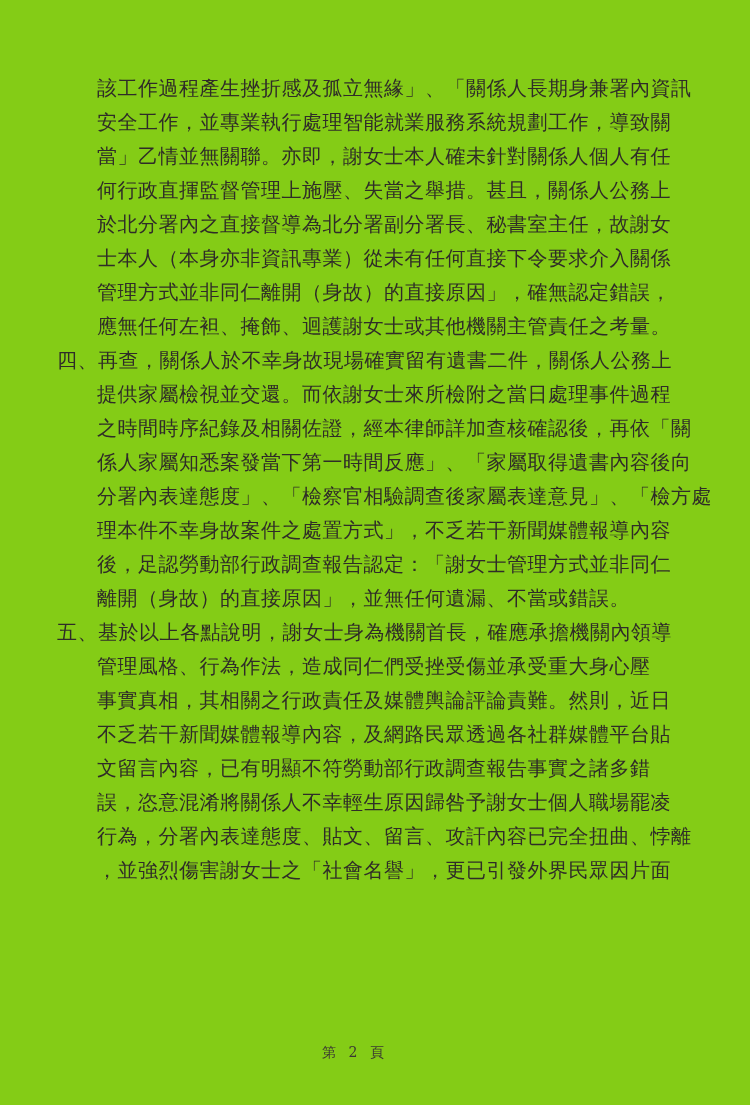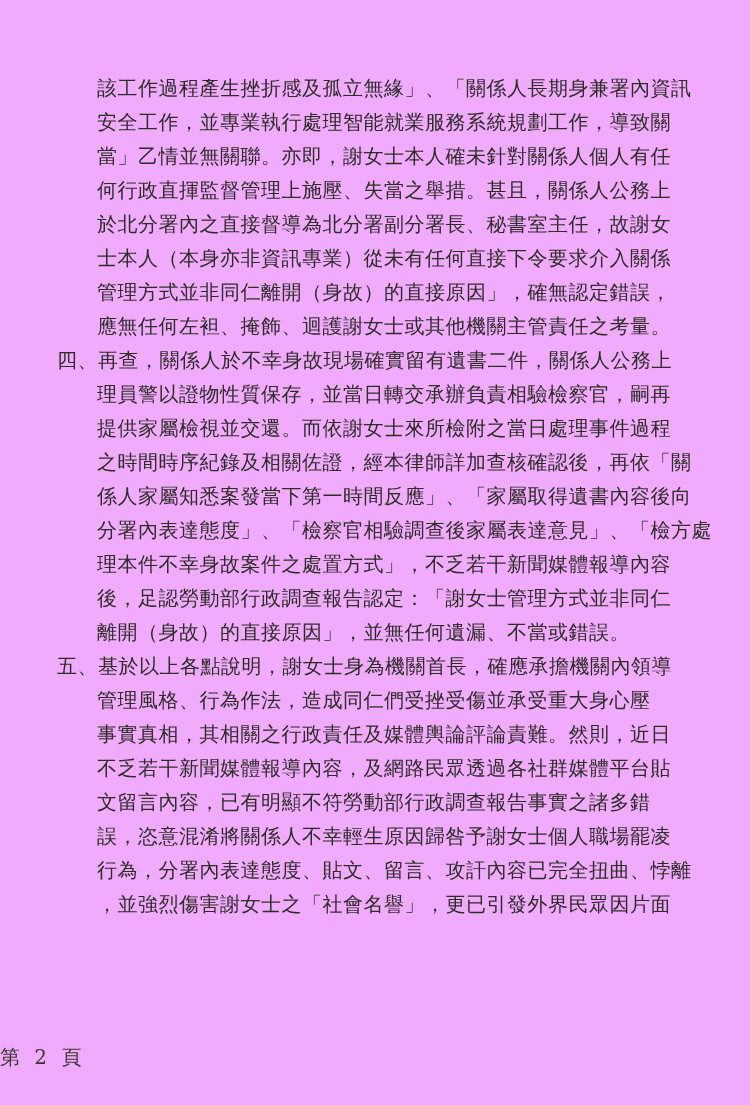--- a/index.html
+++ b/index.html
@@ -9,21 +9,21 @@
   body {
     width: 750px;
     height: 1105px;
     background: #ffffff;
     font-family: "DejaVu Serif", "Liberation Serif", serif;
   }
   .page {
     position: relative;
     width: 750px;
     height: 1105px;
-    background: #f0abfc;
+    background: #84cc16;
     overflow: hidden;
   }
   .doc-body {
     position: absolute;
     left: 57px;
     top: 71px;
     width: 636px;
   }
   .line {
     height: 34px;
@@ -35,40 +35,40 @@
     text-align: left;
   }
   .line.indent {
     padding-left: 40px;
   }
   .footer {
     position: absolute;
     left: 0;
     right: 40px;
     top: 1044px;
-    font-size: 20px;
+    text-align: center;
+    font-size: 14px;
     letter-spacing: 4px;
     color: #3a3733;
   }
 </style>
 </head>
 <body>
 
 <div class="page">
   <div class="doc-body">
       <div class="line indent">該工作過程產生挫折感及孤立無緣」、「關係人長期身兼署內資訊</div>
       <div class="line indent">安全工作，並專業執行處理智能就業服務系統規劃工作，導致關</div>
       <div class="line indent">當」乙情並無關聯。亦即，謝女士本人確未針對關係人個人有任</div>
       <div class="line indent">何行政直揮監督管理上施壓、失當之舉措。甚且，關係人公務上</div>
       <div class="line indent">於北分署內之直接督導為北分署副分署長、秘書室主任，故謝女</div>
       <div class="line indent">士本人（本身亦非資訊專業）從未有任何直接下令要求介入關係</div>
       <div class="line indent">管理方式並非同仁離開（身故）的直接原因」，確無認定錯誤，</div>
       <div class="line indent">應無任何左袒、掩飾、迴護謝女士或其他機關主管責任之考量。</div>
       <div class="line">四、再查，關係人於不幸身故現場確實留有遺書二件，關係人公務上</div>
-      <div class="line indent">理員警以證物性質保存，並當日轉交承辦負責相驗檢察官，嗣再</div>
       <div class="line indent">提供家屬檢視並交還。而依謝女士來所檢附之當日處理事件過程</div>
       <div class="line indent">之時間時序紀錄及相關佐證，經本律師詳加查核確認後，再依「關</div>
       <div class="line indent">係人家屬知悉案發當下第一時間反應」、「家屬取得遺書內容後向</div>
       <div class="line indent">分署內表達態度」、「檢察官相驗調查後家屬表達意見」、「檢方處</div>
       <div class="line indent">理本件不幸身故案件之處置方式」，不乏若干新聞媒體報導內容</div>
       <div class="line indent">後，足認勞動部行政調查報告認定：「謝女士管理方式並非同仁</div>
       <div class="line indent">離開（身故）的直接原因」，並無任何遺漏、不當或錯誤。</div>
       <div class="line">五、基於以上各點說明，謝女士身為機關首長，確應承擔機關內領導</div>
       <div class="line indent">管理風格、行為作法，造成同仁們受挫受傷並承受重大身心壓</div>
       <div class="line indent">事實真相，其相關之行政責任及媒體輿論評論責難。然則，近日</div>

